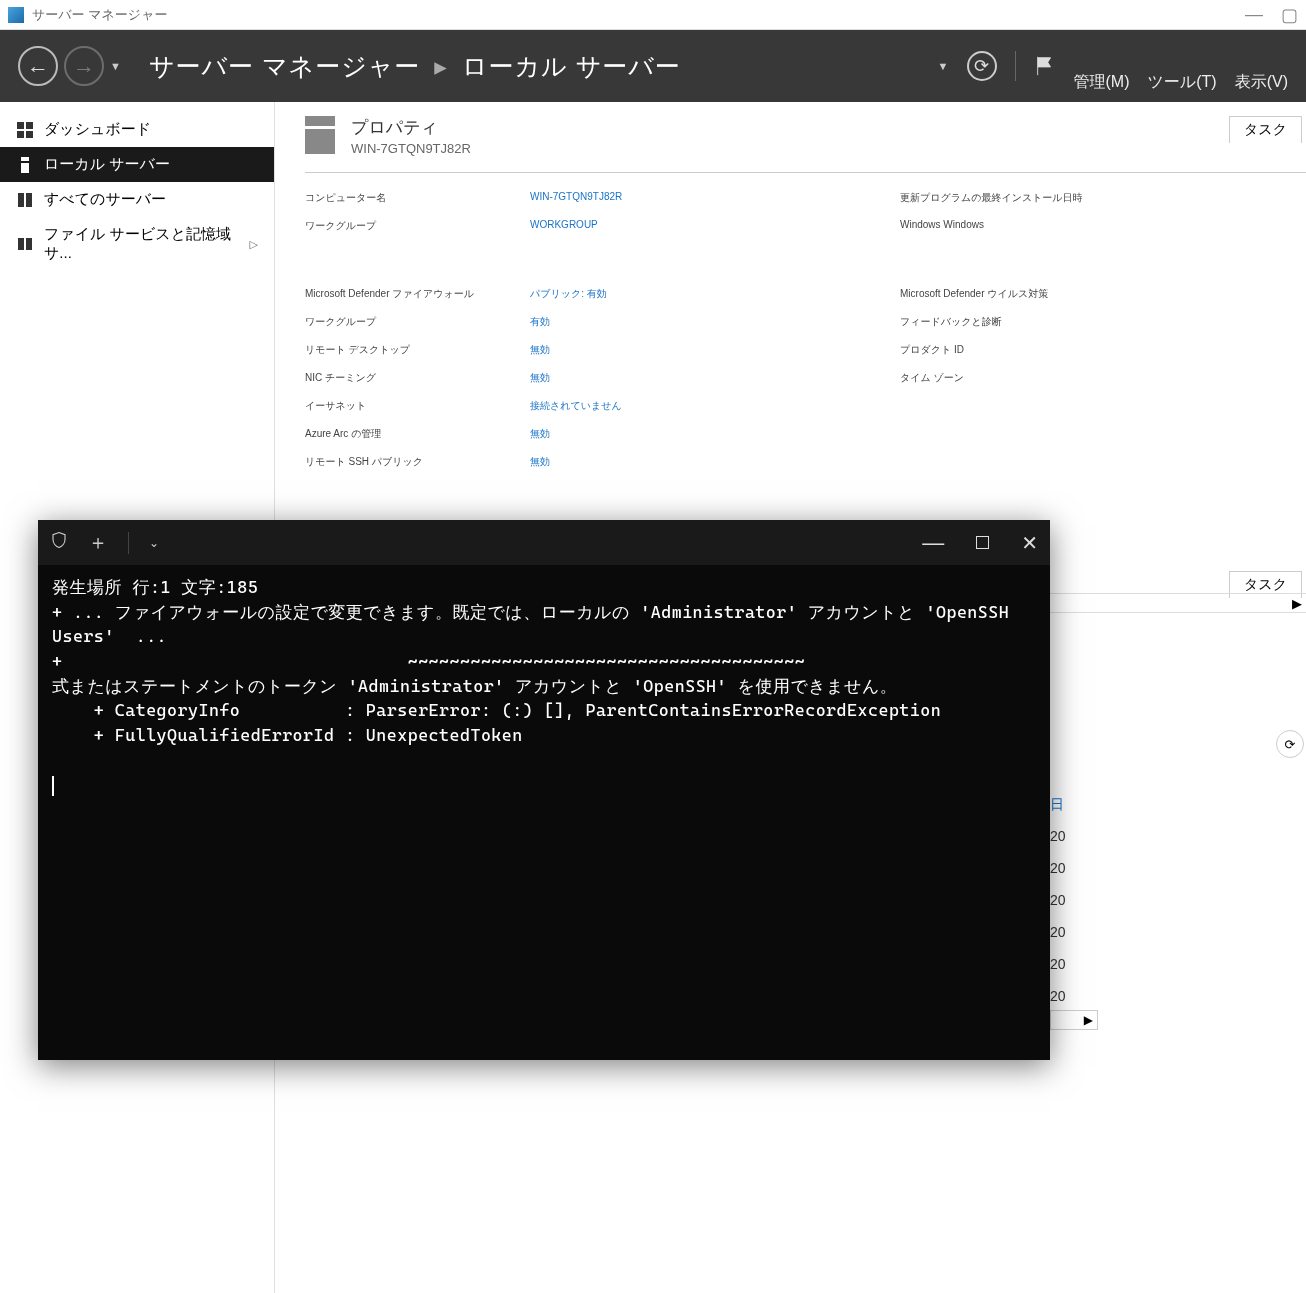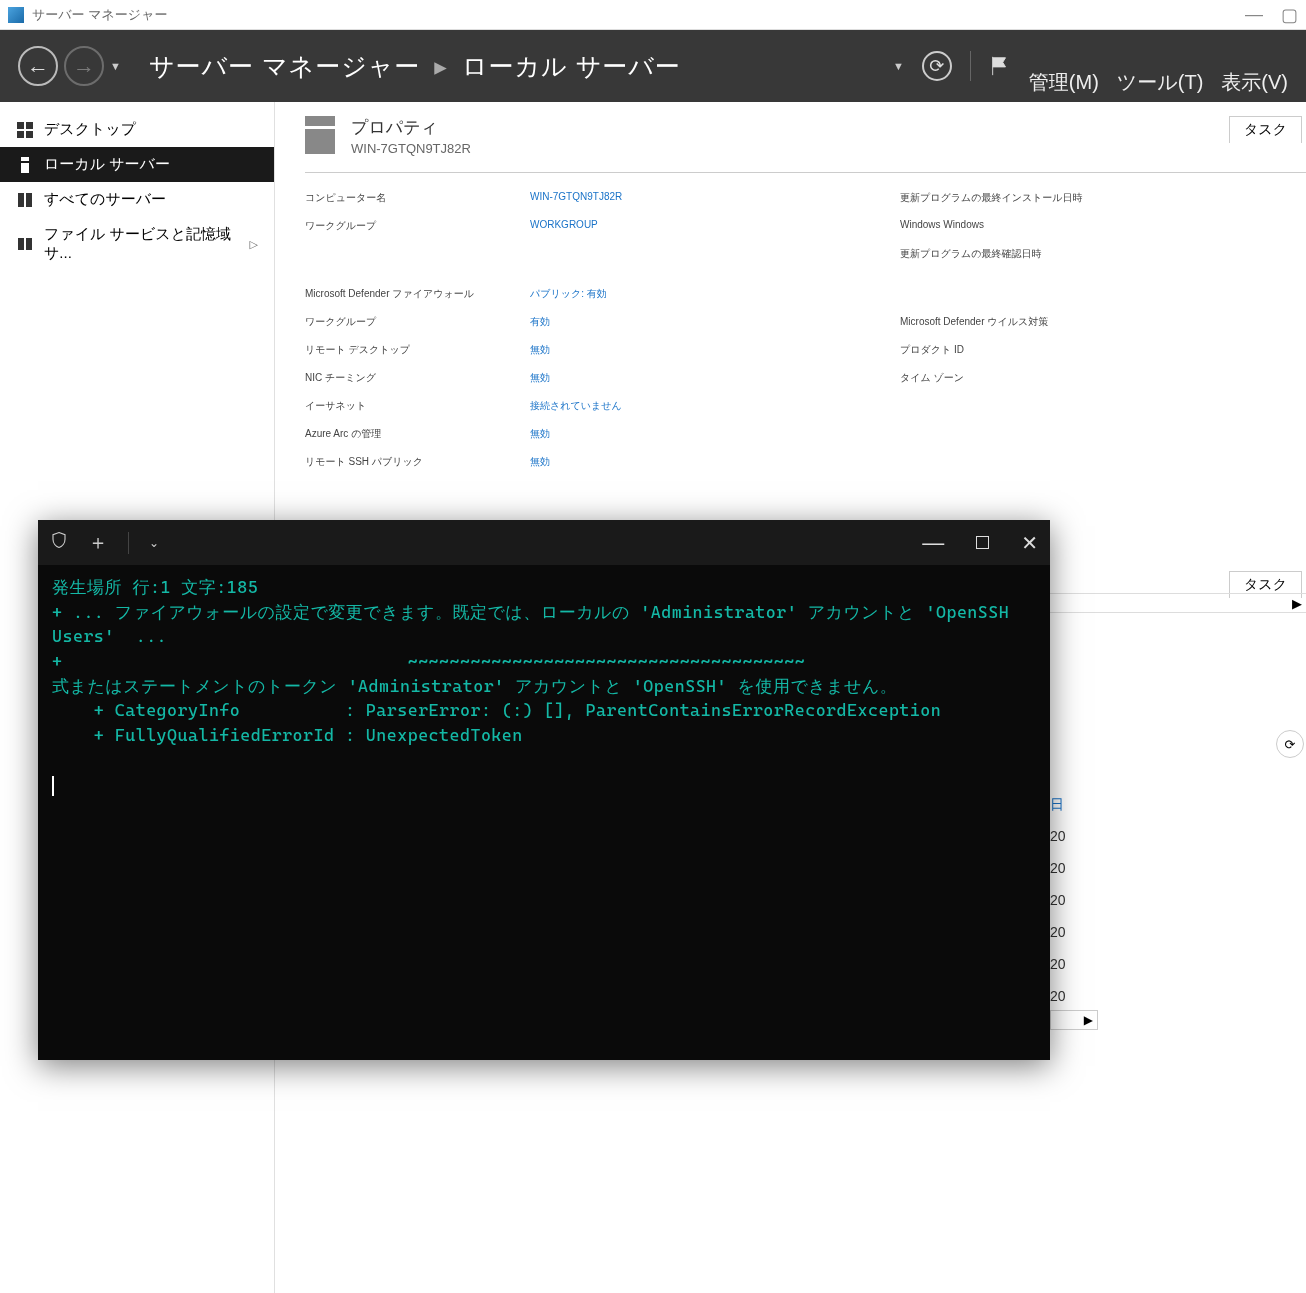--- a/index.html
+++ b/index.html
@@ -47,21 +47,21 @@
 .nav-fwd { opacity:0.4; }
 .nav-dd { color:#ccc; font-size:11px; margin-right:28px; }
 .breadcrumb { font-size:25px; color:#fff; letter-spacing:1px; display:flex; align-items:center; gap:14px;}
 .bc-arrow { color:#aaa; }
 .header-right { margin-left:auto; display:flex; align-items:center; gap:18px; font-size:15px;}
 .hdr-dd { font-size:11px; color:#ccc;}
 .refresh-icon { width:30px;height:30px;border:2px solid #ccc;border-radius:50%;display:flex;align-items:center;justify-content:center;font-size:18px;color:#ddd;}
 .hdr-sep { width:1px;height:30px;background:#666;}
 .flag-icon { width:22px;height:22px; display:inline-block;}
 .flag-icon svg { width:22px;height:22px; fill:#ddd;}
-.menu-item { color:#eee; font-size:20px; cursor:pointer;margin-top:32px;}
+.menu-item { color:#eee; font-size:16px; cursor:pointer;margin-top:32px;}
 .content { display:flex; height: calc(100% - 102px); }
 .sidebar { width:275px; border-right:1px solid #e0e0e0; padding-top:10px;}
 .sb-item { display:flex; align-items:center; padding:8px 16px; font-size:15px; cursor:pointer; gap:10px;}
 .sb-item.active { background:#1a1a1a; color:#fff;}
 .sb-icon { width:18px;height:18px; display:inline-flex; align-items:center; justify-content:center;}
 .sb-icon svg { width:18px;height:18px; }
 .sb-caret { margin-left:auto; font-size:11px; color:#666;}
 .main { flex:1; padding:14px 0 0 30px; overflow:auto;}
 .prop-header { display:flex; align-items:flex-start; gap:16px; margin-bottom:16px; padding-right:4px;}
 .prop-icon { width:30px;height:38px; display:flex; flex-direction:column; gap:3px;}
@@ -98,21 +98,21 @@
 .term-plus { color:#ccc; font-size:20px; cursor:pointer;}
 .term-dd { color:#ccc; font-size:12px; cursor:pointer;}
 .term-controls { margin-left:auto; display:flex; gap:32px; color:#ddd; align-items:center;}
 .term-controls .min { font-size:22px;}
 .term-controls .max { width:13px;height:13px;border:1.5px solid #ddd;display:inline-block;}
 .term-controls .close { font-size:20px;}
 .term-body {
   flex:1; padding:10px 14px;
   font-family:"Consolas","Cascadia Mono",monospace;
   font-size:17px; line-height:1.45;
-  color:#14b8a6;
+  color:#ffffff;
   white-space:pre-wrap;
   letter-spacing:0.5px;
 }
 .cursor { display:inline-block; width:2px; height:20px; background:#fff; vertical-align:middle;}
 
 
 .peek {
   position:absolute;
   left:1050px; top:788px;
   font-size:14px; color:#333;
@@ -165,21 +165,21 @@
   <div class="sidebar">
     <div class="sb-item">
       <span class="sb-icon">
         <svg viewBox="0 0 18 18">
             <rect x="1" y="1" width="7" height="7" fill="#333"></rect>
             <rect x="10" y="1" width="7" height="7" fill="#333"></rect>
             <rect x="1" y="10" width="7" height="7" fill="#333"></rect>
             <rect x="10" y="10" width="7" height="7" fill="#333"></rect>
           </svg>
       </span>
-      <span>デスクトップ</span>
+      <span>ダッシュボード</span>
     </div>
     <div class="sb-item active">
       <span class="sb-icon">
         <svg viewBox="0 0 18 18">
             <rect x="5" y="1" width="8" height="4" fill="#fff"></rect>
             <rect x="5" y="7" width="8" height="10" fill="#fff"></rect>
           </svg>
       </span>
       <span>ローカル サーバー</span>
     </div>
@@ -280,26 +280,26 @@
             </div>
         </div>
       </div>
       <div class="col3">
         <div class="prop-row">
             <span class="prop-label">更新プログラムの最終インストール日時</span>
           </div>
         <div class="prop-row">
             <span class="prop-label">Windows Windows</span>
           </div>
-        <div class="prop-row">
-            <span class="prop-label">更新プログラムの最終確認日時</span>
-          </div>
         <div class="spacer"></div>
         <div class="prop-row">
             <span class="prop-label">Microsoft Defender ウイルス対策</span>
+          </div>
+        <div class="prop-row">
+            <span class="prop-label">フィードバックと診断</span>
           </div>
         <div class="prop-row">
             <span class="prop-label">プロダクト ID</span>
           </div>
         <div class="prop-row">
             <span class="prop-label">タイム ゾーン</span>
           </div>
       </div>
     </div>
 

